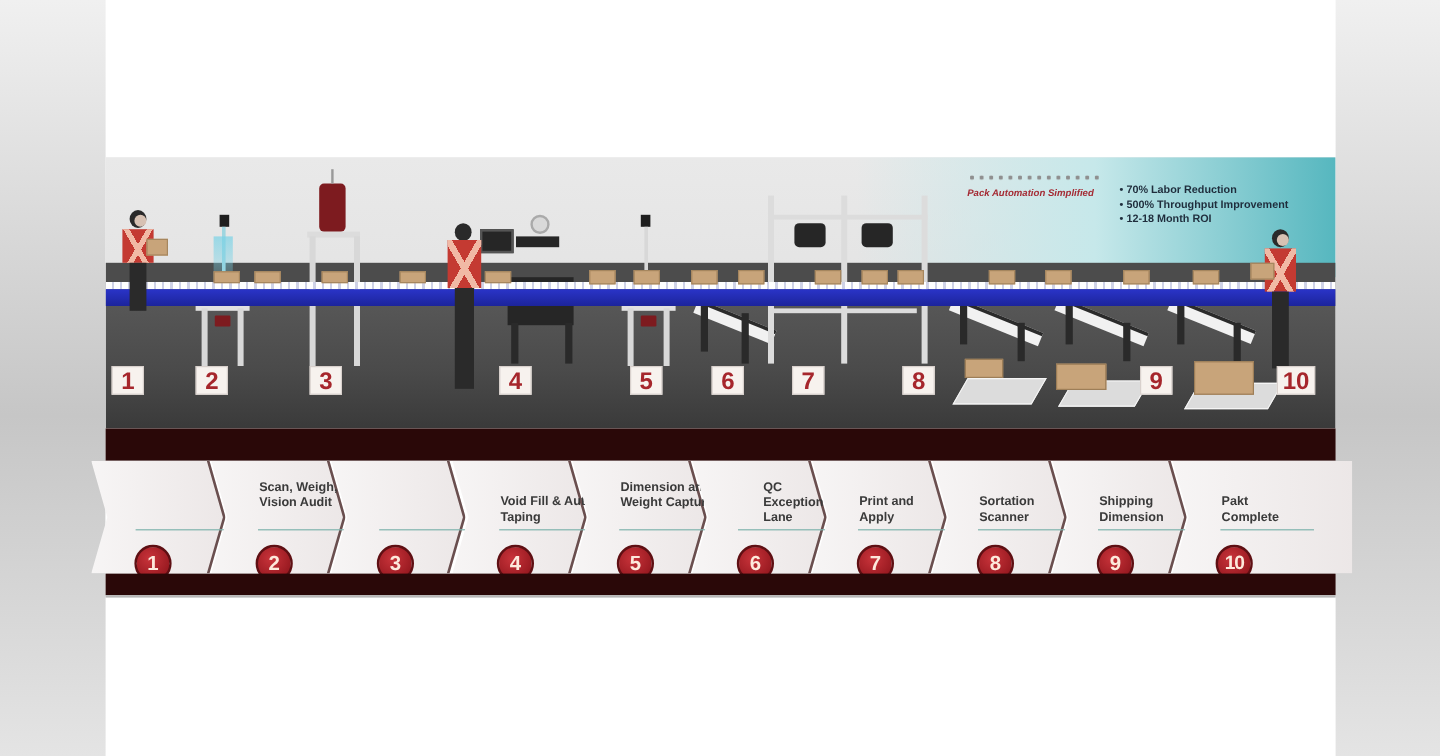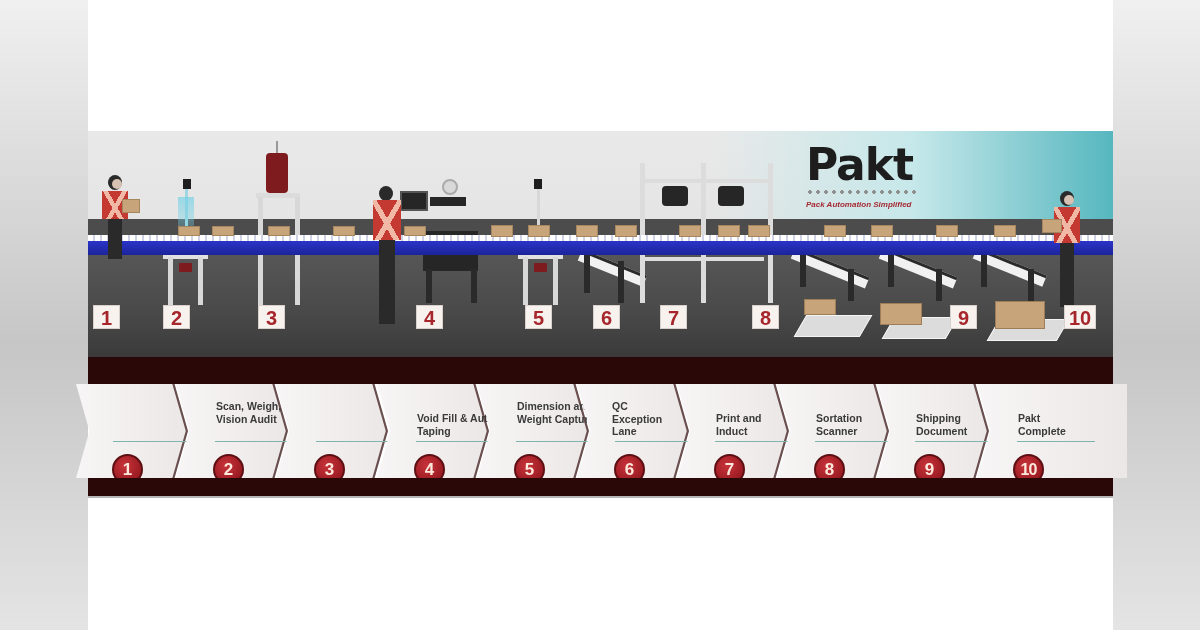--- a/index.html
+++ b/index.html
@@ -145,24 +145,28 @@
 <body>
 
 <div class="frame">
 
   <div class="scene">
     <div class="wall-teal"></div>
     <div class="back-wall"></div>
     <div class="floor"></div>
 
     <div class="logo">
-      <div class="logo-word">Pakt</div>
       <div class="logo-dots"></div>
       <div class="logo-tag">Pack Automation Simplified</div>
     </div>
+    <ul class="bullets">
+      <li>70% Labor Reduction</li>
+      <li>500% Throughput Improvement</li>
+      <li>12-18 Month ROI</li>
+    </ul>
 
     <div class="table-top" style="left:75px;top:124px;width:45px;"></div>
     <div class="leg" style="left:80px;top:126px;height:48px;"></div>
     <div class="leg" style="left:110px;top:126px;height:48px;"></div>
     <div class="machine-red" style="left:91px;top:132px;width:13px;height:9px;border-radius:1px;"></div>
     <div class="camera" style="left:95px;top:48px;"></div>
     <div class="leg" style="left:97px;top:58px;width:3px;height:40px;background:#9fd6e0;"></div>
     <div class="beam" style="left:90px;top:66px;width:16px;height:36px;"></div>
 
     <div class="frame-bar" style="left:168px;top:62px;width:44px;height:5px;"></div>
@@ -292,39 +296,39 @@
     <div class="step-circle" style="left:326px;">4</div>
 
     <div class="step" style="left:389px;"></div>
     <div class="step-edge" style="left:389px;"></div>
     <div class="step-label" style="left:429px;">Dimension and Weight Capture</div>
     <div class="step-line" style="left:428px;"></div>
     <div class="step-circle" style="left:426px;">5</div>
 
     <div class="step" style="left:489px;"></div>
     <div class="step-edge" style="left:489px;"></div>
-    <div class="step-label" style="left:524px;width:60px;">QC Exception Lane</div>
+    <div class="step-label" style="left:548px;width:60px;">QC Exception Lane</div>
     <div class="step-line" style="left:527px;"></div>
     <div class="step-circle" style="left:526px;">6</div>
 
     <div class="step" style="left:589px;"></div>
     <div class="step-edge" style="left:589px;"></div>
-    <div class="step-label" style="left:628px;top:28px;width:60px;">Print and Induct</div>
+    <div class="step-label" style="left:628px;top:28px;width:60px;">Print and Apply</div>
     <div class="step-line" style="left:627px;"></div>
     <div class="step-circle" style="left:626px;">7</div>
 
     <div class="step" style="left:689px;"></div>
     <div class="step-edge" style="left:689px;"></div>
     <div class="step-label" style="left:728px;top:28px;width:62px;">Sortation Scanner</div>
     <div class="step-line" style="left:727px;"></div>
     <div class="step-circle" style="left:726px;">8</div>
 
     <div class="step" style="left:789px;"></div>
     <div class="step-edge" style="left:789px;"></div>
-    <div class="step-label" style="left:828px;top:28px;width:62px;">Shipping Document</div>
+    <div class="step-label" style="left:828px;top:28px;width:62px;">Shipping Dimension</div>
     <div class="step-line" style="left:827px;"></div>
     <div class="step-circle" style="left:826px;">9</div>
 
     <div class="step" style="left:889px;width:150px;clip-path:polygon(0 0,100% 0,100% 100%,0 100%,9% 50%);"></div>
     <div class="step-label" style="left:930px;top:28px;width:62px;">Pakt Complete</div>
     <div class="step-line" style="left:929px;"></div>
     <div class="step-circle" style="left:925px;font-size:16px;letter-spacing:-1px;">10</div>
   </div>
   <div class="band-bottom"></div>
   <div class="band-rule"></div>

